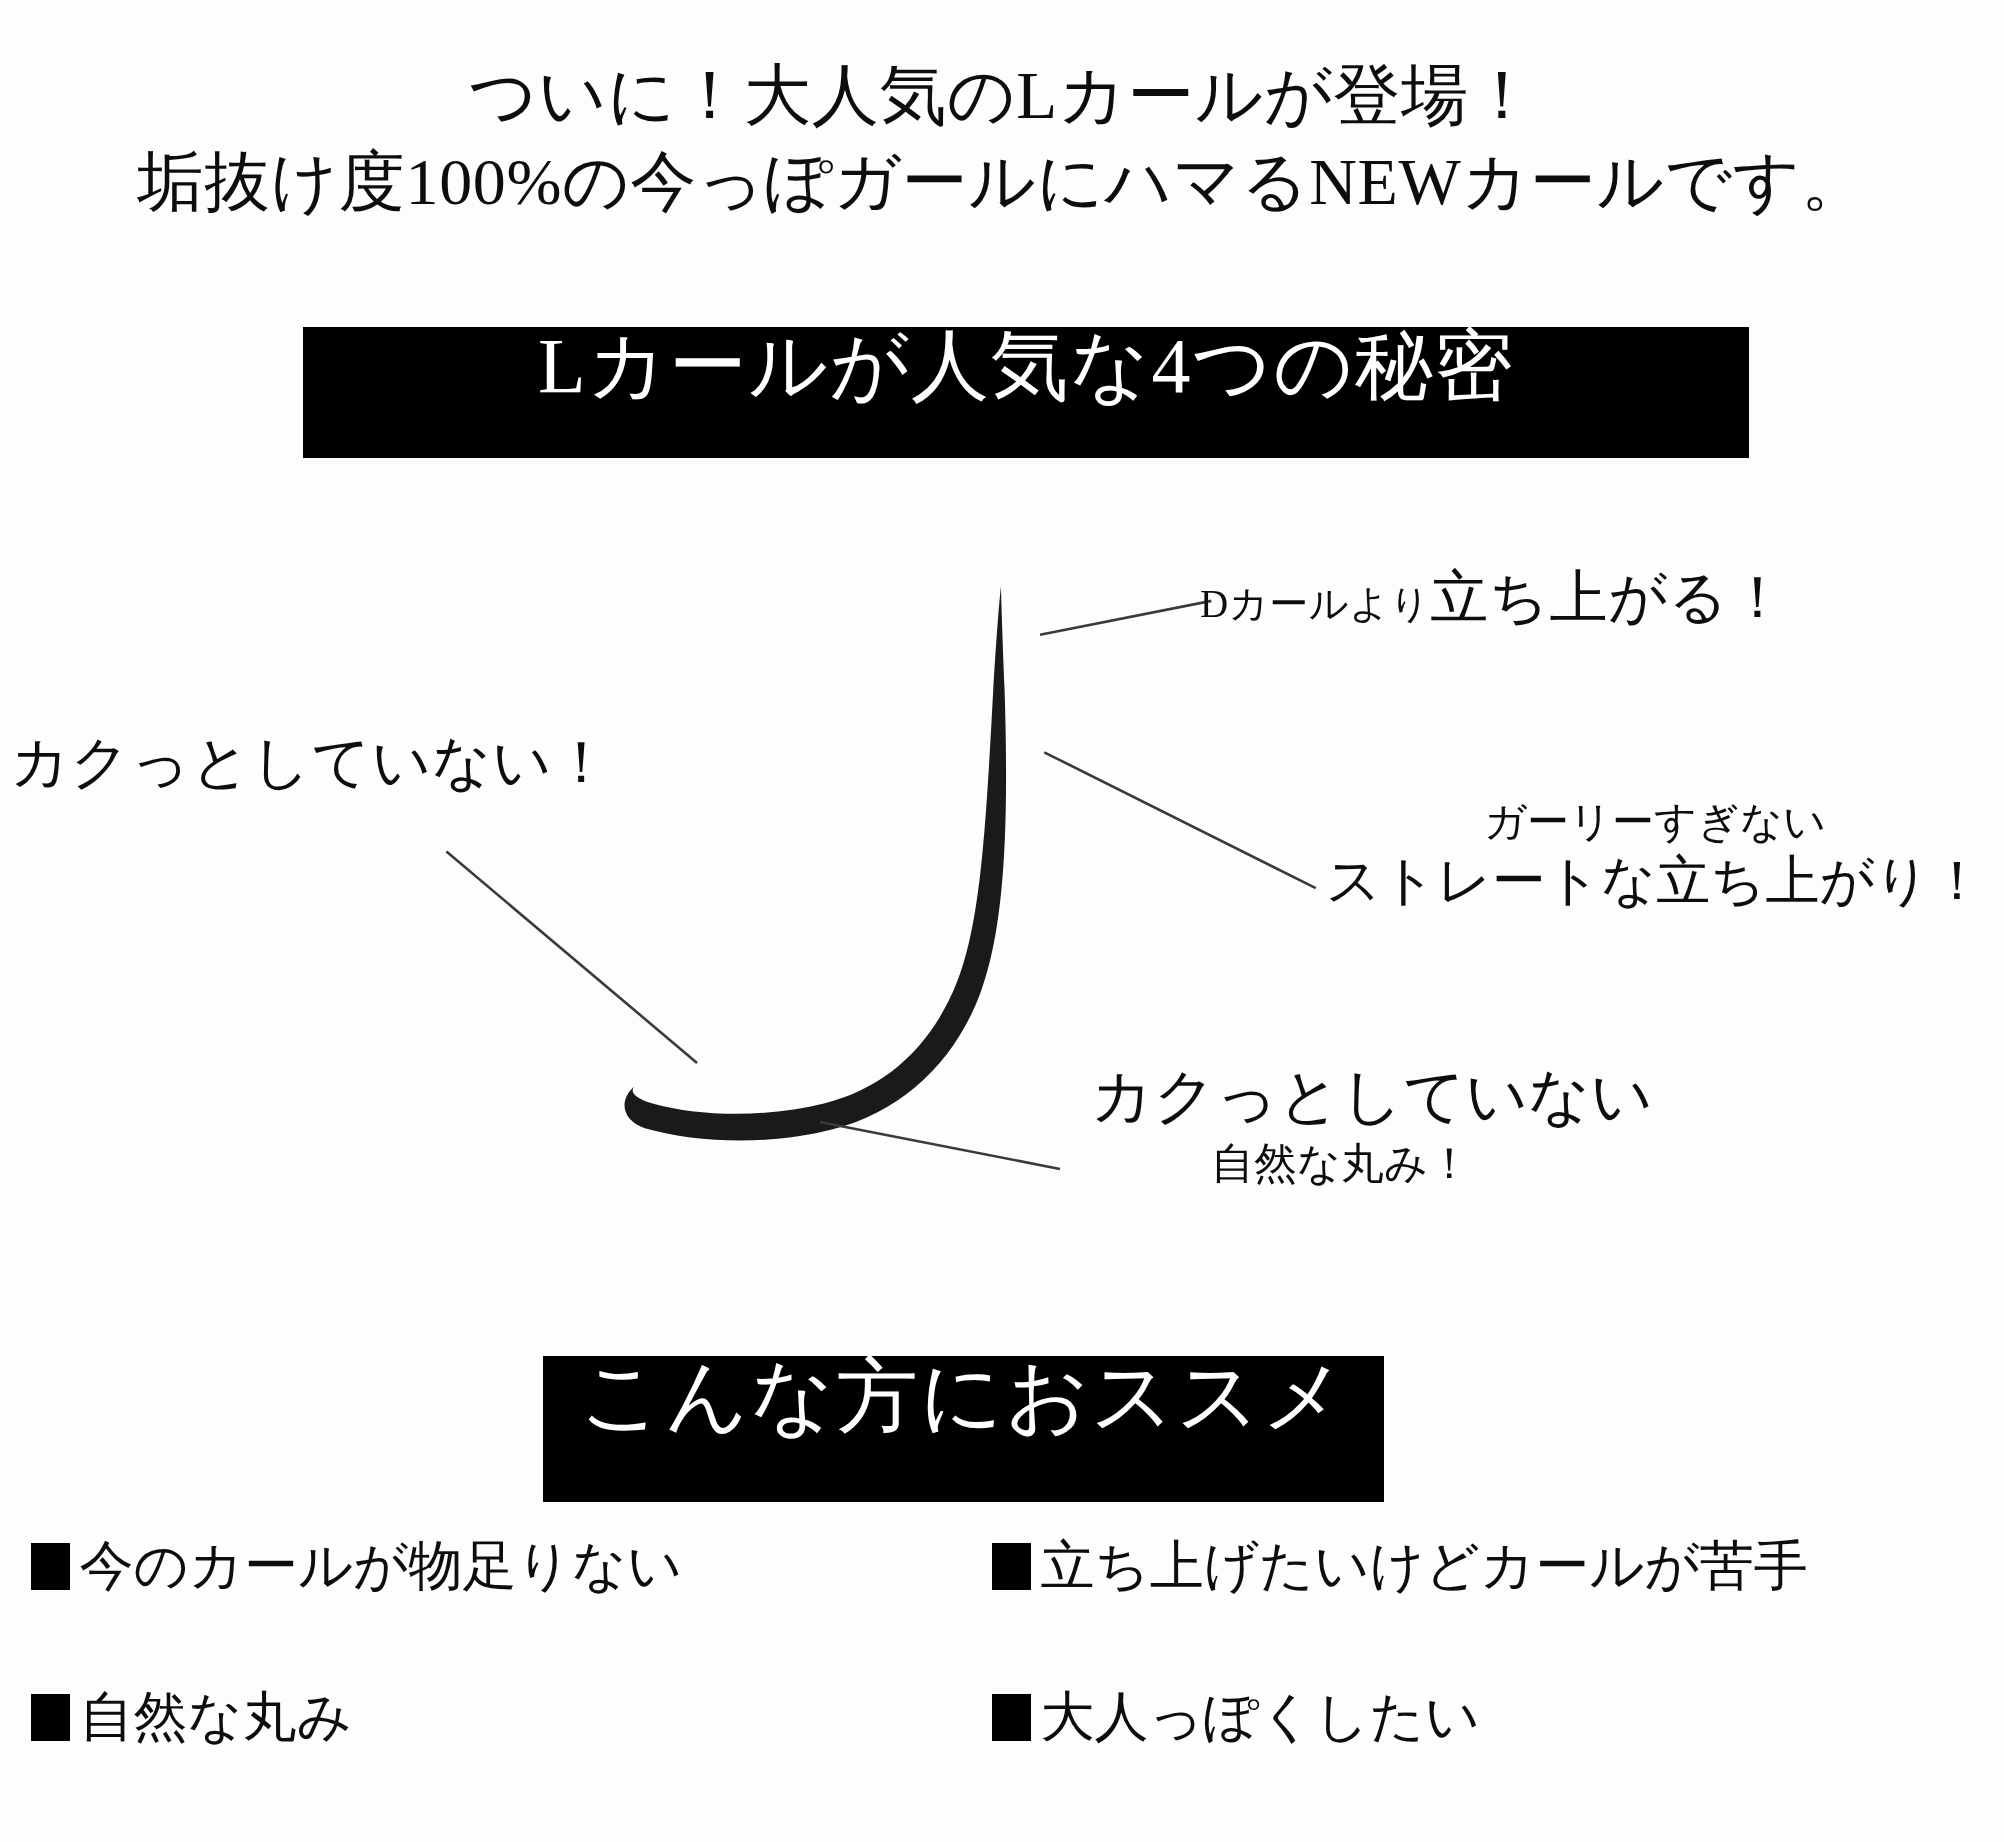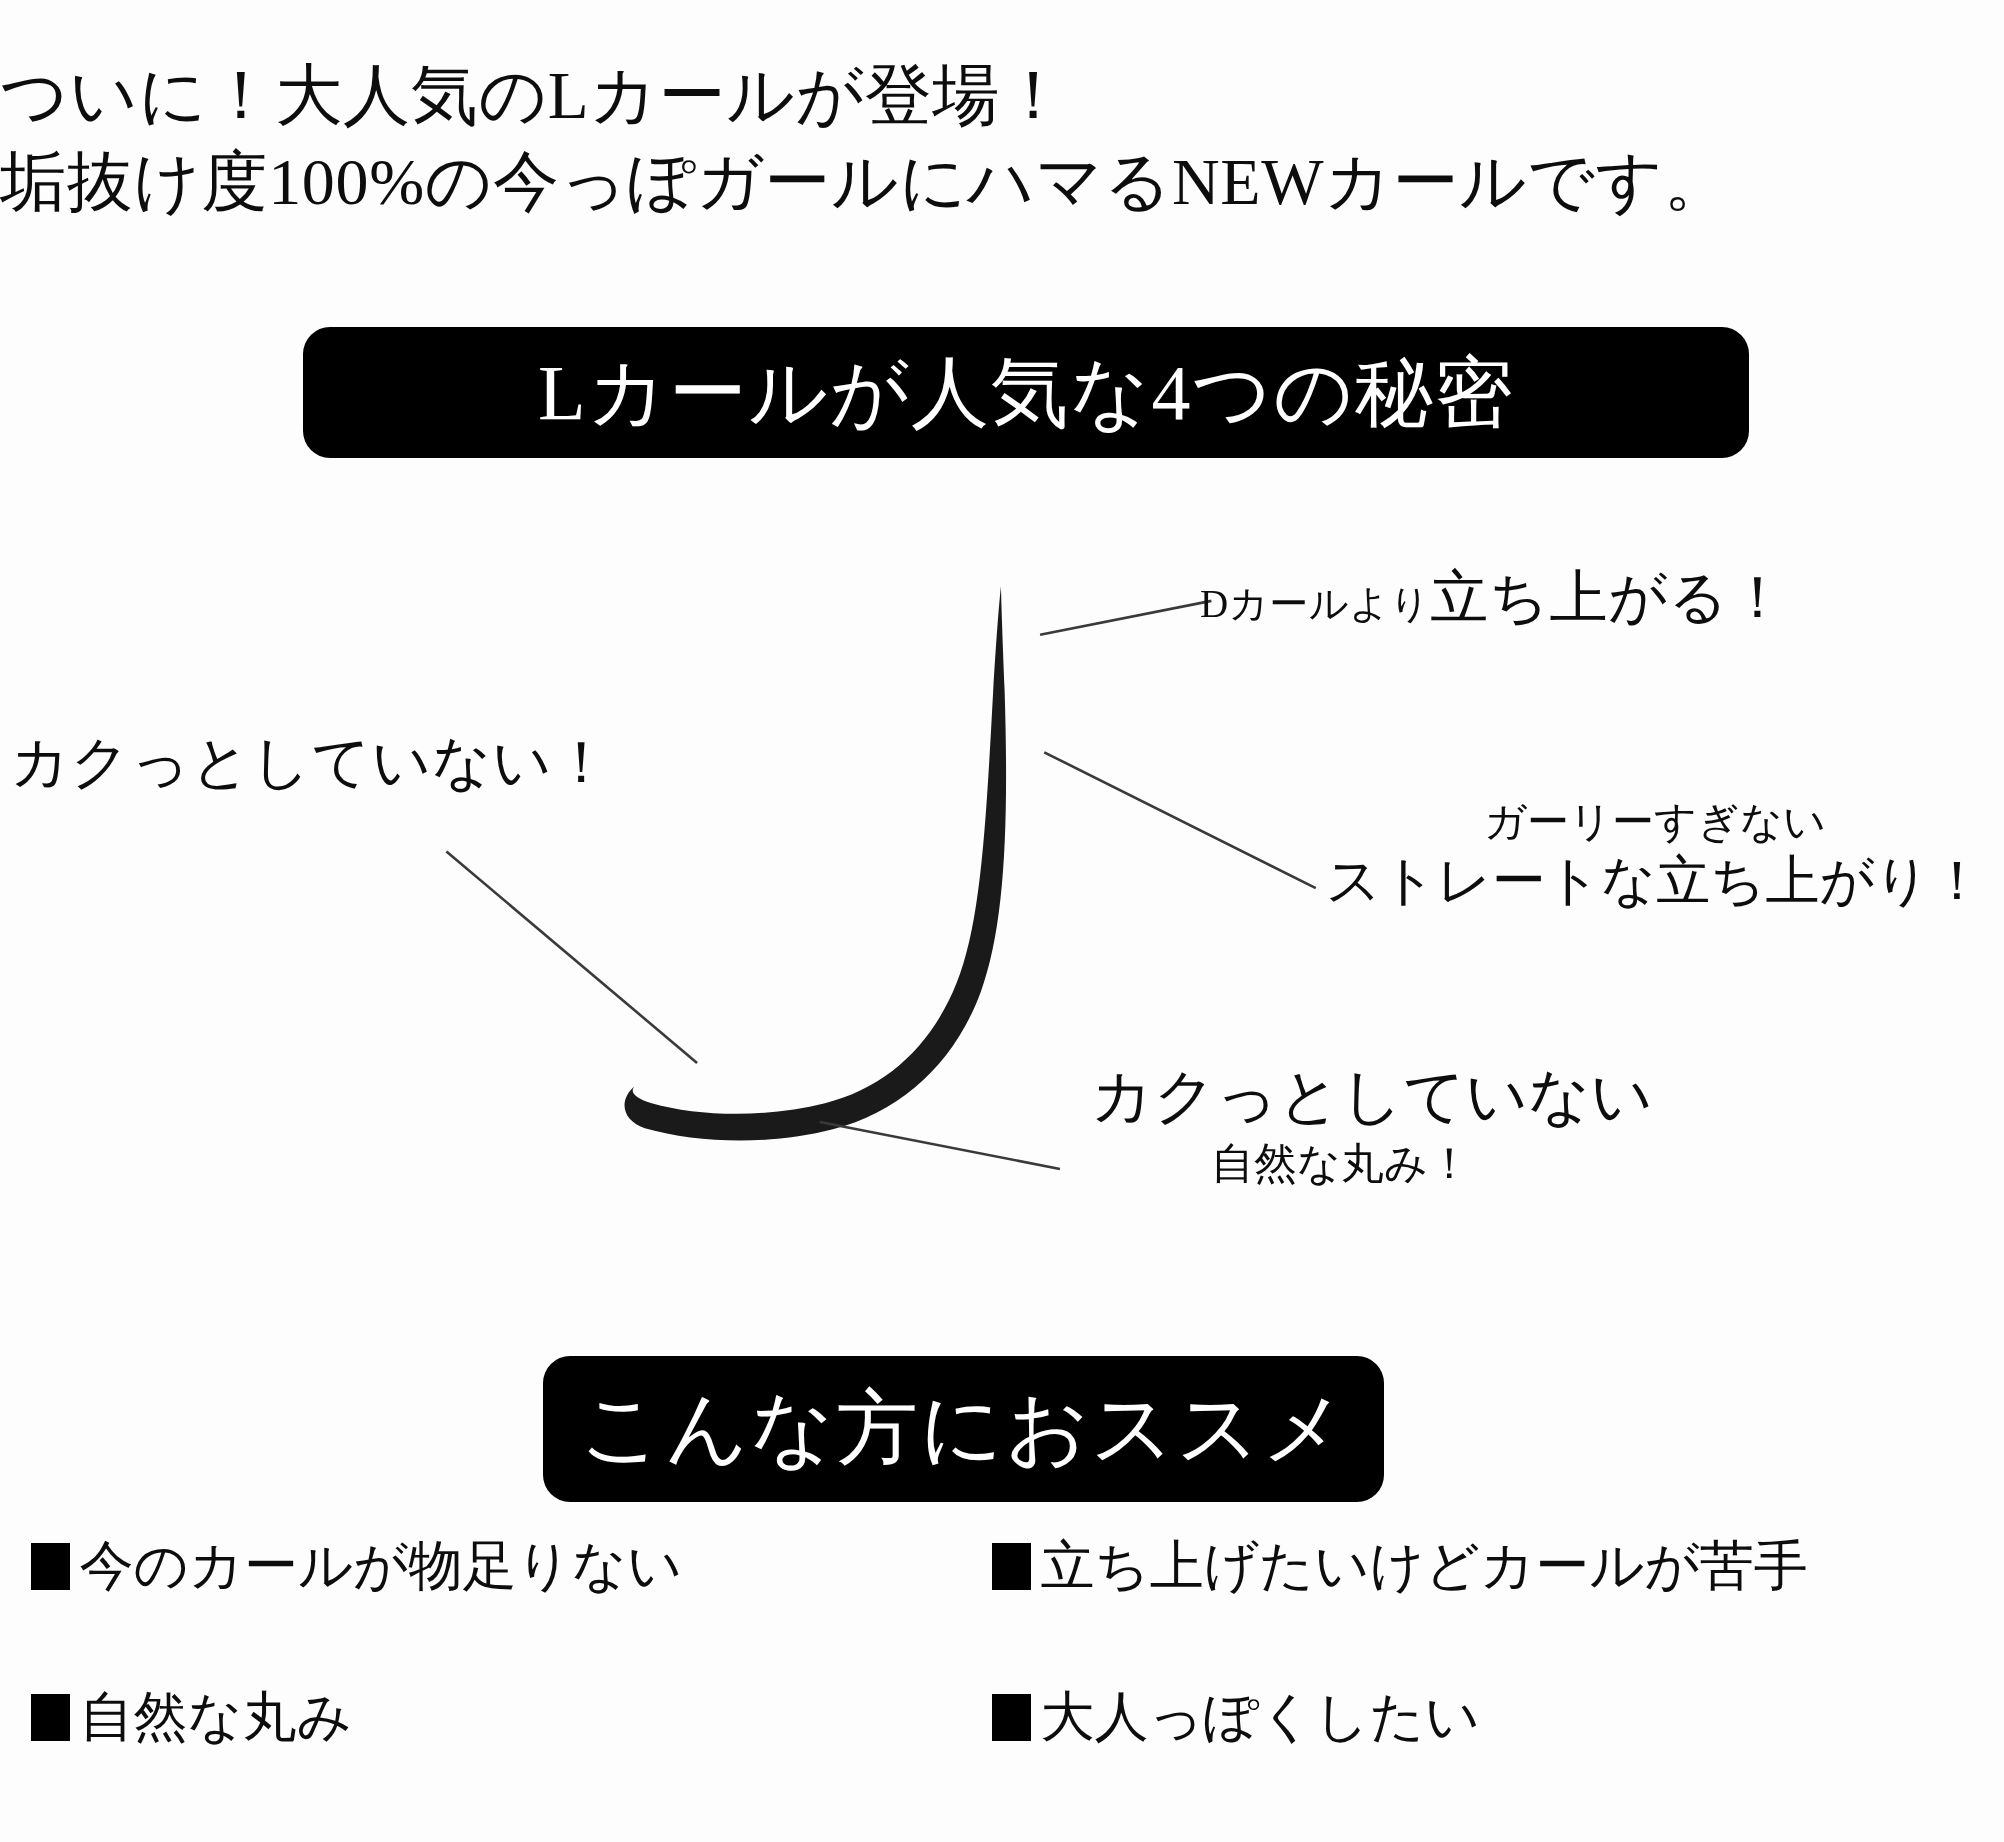--- a/index.html
+++ b/index.html
@@ -18,43 +18,42 @@
     background: #fdfdfd;
     overflow: hidden;
   }
 
   
   .intro {
     position: absolute;
     left: 0;
     top: 52px;
     width: 2005px;
+    text-align: center;
     line-height: 1.30;
   }
   .intro-line {
     display: block;
     font-size: 67px;
     letter-spacing: 0.01em;
     color: #0d0d0d;
     white-space: nowrap;
   }
   .intro-line.l2 {
     font-size: 66px;
   }
 
   
   .banner {
     position: absolute;
     background: #000000;
     color: #ffffff;
     display: flex;
-    align-items: center;
     justify-content: center;
     box-sizing: border-box;
-    border-radius: 27px;
   }
   .banner-text {
     font-size: 78px;
     letter-spacing: 0.02em;
     white-space: nowrap;
     line-height: 1;
     color: #ffffff;
   }
   #banner-secrets {
     left: 303px;

